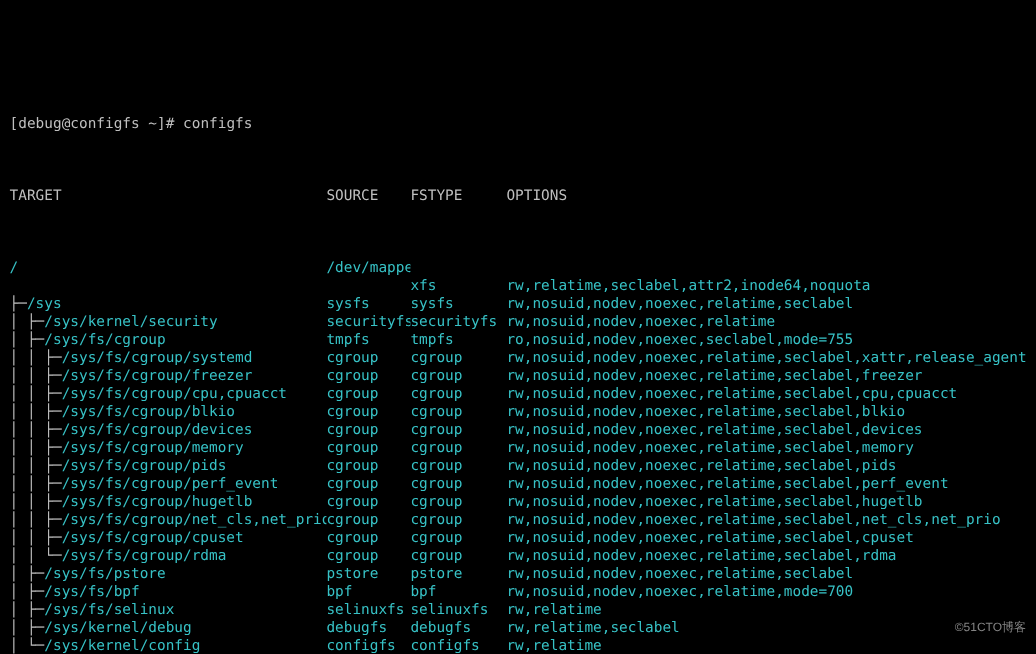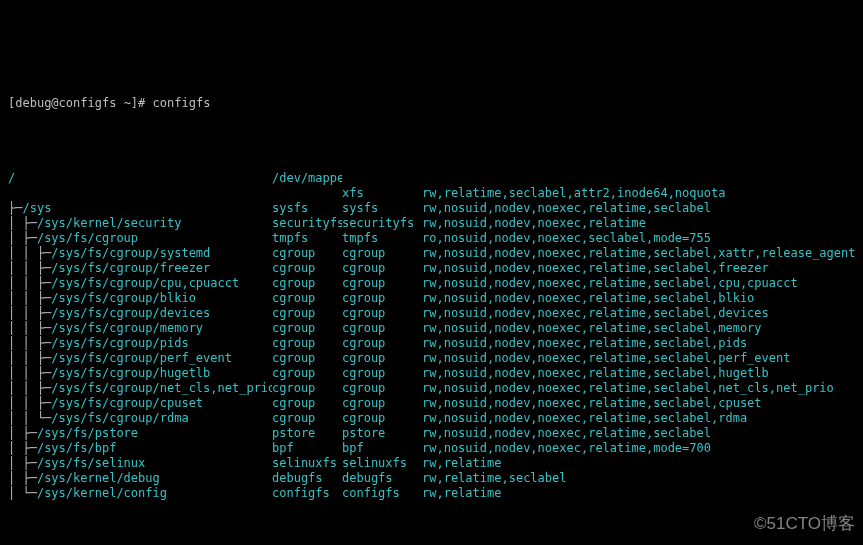--- a/index.html
+++ b/index.html
@@ -17,21 +17,21 @@
     overflow: hidden;
     position: relative;
   }
   .cyan   { color: #37c2c6; }
   .gray   { color: #bfbfbf; }
   .watermark {
     position: absolute;
     right: 8px;
     bottom: 14px;
     color: #9c9c9c;
-    font-size: 17px;
+    font-size: 10px;
     font-family: "Arial", sans-serif;
     opacity: 0.85;
     margin-top: 36px;
   }
   .row { display: flex; }
   .c-target  { display:inline-block; width: 264px; overflow:hidden; }
   .c-source  { display:inline-block; width: 70px;  overflow:hidden; }
   .c-fstype  { display:inline-block; width: 80px;  overflow:hidden; }
   .c-options { display:inline-block; flex:1; overflow:hidden; }
   .hdr { color:#bfbfbf; }
@@ -39,20 +39,23 @@
 </head>
 <body>
 
 
 
 <div>
   <div class="row">
     <span class="gray">[</span><span class="gray">debug</span><span class="gray">@</span><span class="gray">configfs</span><span class="gray"> </span><span class="gray">~</span><span class="gray">]</span><span class="gray">#</span><span class="gray"> </span><span class="gray">configfs</span>
   </div>
 
+  <div class="row hdr">
+    <span class="c-target">TARGET</span><span class="c-source">SOURCE</span><span class="c-fstype">FSTYPE</span><span class="c-options">OPTIONS</span>
+  </div>
 
   <div id="rows"><div class="row"><span class="c-target"><span class="gray"></span><span class="cyan">/</span></span><span class="c-source cyan">/dev/mapper/cl-root</span><span class="c-fstype cyan"></span><span class="c-options cyan"></span></div><div class="row"><span class="c-target"><span class="gray"></span><span class="cyan"></span></span><span class="c-source cyan"></span><span class="c-fstype cyan">xfs</span><span class="c-options cyan">rw,relatime,seclabel,attr2,inode64,noquota</span></div><div class="row"><span class="c-target"><span class="gray">├─</span><span class="cyan">/sys</span></span><span class="c-source cyan">sysfs</span><span class="c-fstype cyan">sysfs</span><span class="c-options cyan">rw,nosuid,nodev,noexec,relatime,seclabel</span></div><div class="row"><span class="c-target"><span class="gray">│ ├─</span><span class="cyan">/sys/kernel/security</span></span><span class="c-source cyan">securityfs</span><span class="c-fstype cyan">securityfs</span><span class="c-options cyan">rw,nosuid,nodev,noexec,relatime</span></div><div class="row"><span class="c-target"><span class="gray">│ ├─</span><span class="cyan">/sys/fs/cgroup</span></span><span class="c-source cyan">tmpfs</span><span class="c-fstype cyan">tmpfs</span><span class="c-options cyan">ro,nosuid,nodev,noexec,seclabel,mode=755</span></div><div class="row"><span class="c-target"><span class="gray">│ │ ├─</span><span class="cyan">/sys/fs/cgroup/systemd</span></span><span class="c-source cyan">cgroup</span><span class="c-fstype cyan">cgroup</span><span class="c-options cyan">rw,nosuid,nodev,noexec,relatime,seclabel,xattr,release_agent=/</span></div><div class="row"><span class="c-target"><span class="gray">│ │ ├─</span><span class="cyan">/sys/fs/cgroup/freezer</span></span><span class="c-source cyan">cgroup</span><span class="c-fstype cyan">cgroup</span><span class="c-options cyan">rw,nosuid,nodev,noexec,relatime,seclabel,freezer</span></div><div class="row"><span class="c-target"><span class="gray">│ │ ├─</span><span class="cyan">/sys/fs/cgroup/cpu,cpuacct</span></span><span class="c-source cyan">cgroup</span><span class="c-fstype cyan">cgroup</span><span class="c-options cyan">rw,nosuid,nodev,noexec,relatime,seclabel,cpu,cpuacct</span></div><div class="row"><span class="c-target"><span class="gray">│ │ ├─</span><span class="cyan">/sys/fs/cgroup/blkio</span></span><span class="c-source cyan">cgroup</span><span class="c-fstype cyan">cgroup</span><span class="c-options cyan">rw,nosuid,nodev,noexec,relatime,seclabel,blkio</span></div><div class="row"><span class="c-target"><span class="gray">│ │ ├─</span><span class="cyan">/sys/fs/cgroup/devices</span></span><span class="c-source cyan">cgroup</span><span class="c-fstype cyan">cgroup</span><span class="c-options cyan">rw,nosuid,nodev,noexec,relatime,seclabel,devices</span></div><div class="row"><span class="c-target"><span class="gray">│ │ ├─</span><span class="cyan">/sys/fs/cgroup/memory</span></span><span class="c-source cyan">cgroup</span><span class="c-fstype cyan">cgroup</span><span class="c-options cyan">rw,nosuid,nodev,noexec,relatime,seclabel,memory</span></div><div class="row"><span class="c-target"><span class="gray">│ │ ├─</span><span class="cyan">/sys/fs/cgroup/pids</span></span><span class="c-source cyan">cgroup</span><span class="c-fstype cyan">cgroup</span><span class="c-options cyan">rw,nosuid,nodev,noexec,relatime,seclabel,pids</span></div><div class="row"><span class="c-target"><span class="gray">│ │ ├─</span><span class="cyan">/sys/fs/cgroup/perf_event</span></span><span class="c-source cyan">cgroup</span><span class="c-fstype cyan">cgroup</span><span class="c-options cyan">rw,nosuid,nodev,noexec,relatime,seclabel,perf_event</span></div><div class="row"><span class="c-target"><span class="gray">│ │ ├─</span><span class="cyan">/sys/fs/cgroup/hugetlb</span></span><span class="c-source cyan">cgroup</span><span class="c-fstype cyan">cgroup</span><span class="c-options cyan">rw,nosuid,nodev,noexec,relatime,seclabel,hugetlb</span></div><div class="row"><span class="c-target"><span class="gray">│ │ ├─</span><span class="cyan">/sys/fs/cgroup/net_cls,net_prio</span></span><span class="c-source cyan">cgroup</span><span class="c-fstype cyan">cgroup</span><span class="c-options cyan">rw,nosuid,nodev,noexec,relatime,seclabel,net_cls,net_prio</span></div><div class="row"><span class="c-target"><span class="gray">│ │ ├─</span><span class="cyan">/sys/fs/cgroup/cpuset</span></span><span class="c-source cyan">cgroup</span><span class="c-fstype cyan">cgroup</span><span class="c-options cyan">rw,nosuid,nodev,noexec,relatime,seclabel,cpuset</span></div><div class="row"><span class="c-target"><span class="gray">│ │ └─</span><span class="cyan">/sys/fs/cgroup/rdma</span></span><span class="c-source cyan">cgroup</span><span class="c-fstype cyan">cgroup</span><span class="c-options cyan">rw,nosuid,nodev,noexec,relatime,seclabel,rdma</span></div><div class="row"><span class="c-target"><span class="gray">│ ├─</span><span class="cyan">/sys/fs/pstore</span></span><span class="c-source cyan">pstore</span><span class="c-fstype cyan">pstore</span><span class="c-options cyan">rw,nosuid,nodev,noexec,relatime,seclabel</span></div><div class="row"><span class="c-target"><span class="gray">│ ├─</span><span class="cyan">/sys/fs/bpf</span></span><span class="c-source cyan">bpf</span><span class="c-fstype cyan">bpf</span><span class="c-options cyan">rw,nosuid,nodev,noexec,relatime,mode=700</span></div><div class="row"><span class="c-target"><span class="gray">│ ├─</span><span class="cyan">/sys/fs/selinux</span></span><span class="c-source cyan">selinuxfs</span><span class="c-fstype cyan">selinuxfs</span><span class="c-options cyan">rw,relatime</span></div><div class="row"><span class="c-target"><span class="gray">│ ├─</span><span class="cyan">/sys/kernel/debug</span></span><span class="c-source cyan">debugfs</span><span class="c-fstype cyan">debugfs</span><span class="c-options cyan">rw,relatime,seclabel</span></div><div class="row"><span class="c-target"><span class="gray">│ └─</span><span class="cyan">/sys/kernel/config</span></span><span class="c-source cyan">configfs</span><span class="c-fstype cyan">configfs</span><span class="c-options cyan">rw,relatime</span></div></div>
 
   
 </div>
 
 <div class="watermark">©51CTO博客</div>
 
 
 

